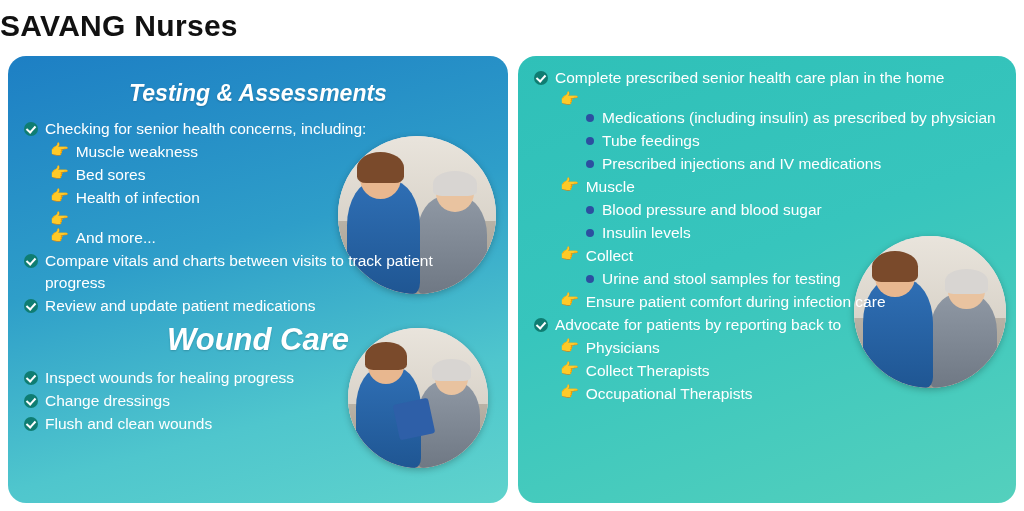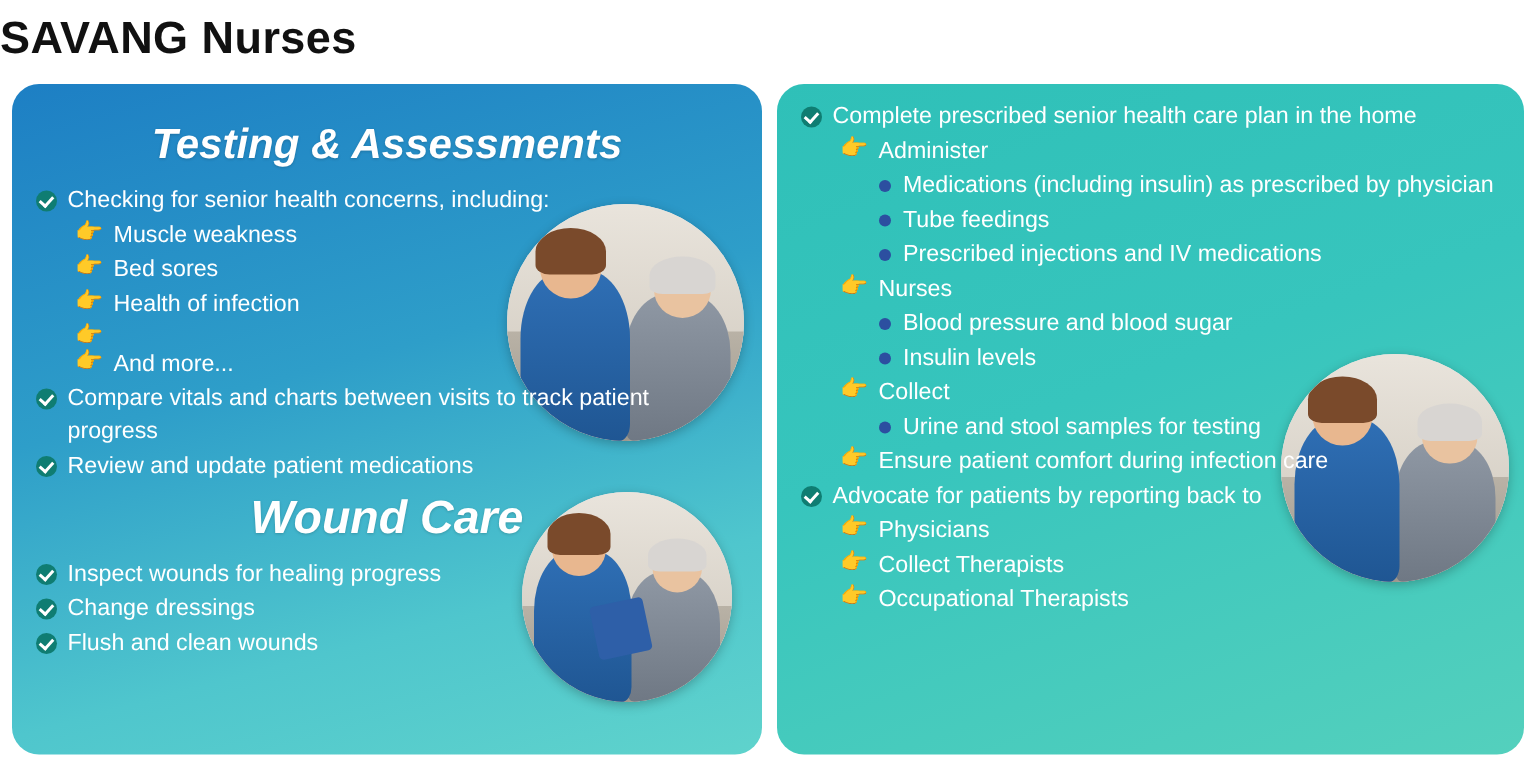--- a/index.html
+++ b/index.html
@@ -45,21 +45,21 @@
     background: linear-gradient(160deg, #2fc0b8 0%, #37c5bd 45%, #54d0bd 100%);
   }
   .section-title {
     color: #ffffff;
     font-style: italic;
     font-weight: bold;
     text-align: center;
     text-shadow: 0 1px 2px rgba(0,0,0,0.18);
     margin: 0;
   }
-  .title-left-1 { font-size: 28px; padding: 14px 0 10px 0; }
+  .title-left-1 { font-size: 23px; padding: 14px 0 10px 0; }
   .title-left-2 { font-size: 31px; padding: 4px 0 8px 0; }
   .title-right  { font-size: 23px; padding: 16px 0 10px 0; }
 
   ul.list { list-style: none; margin: 0; padding: 0; }
   ul.list li {
     display: flex;
     align-items: flex-start;
     color: #ffffff;
     font-size: 15.5px;
     line-height: 1.42;
@@ -240,37 +240,36 @@
 
 
       <div class="list-wrap">
         <ul class="list" id="list-right">
             <li>
               <span class="bullet ico-check"></span>
               <span class="txt">Complete prescribed senior health care plan in the home</span>
             </li>
             <li class="indent-1">
               <span class="bullet ico-hand">👉</span>
-              <span class="txt">Administer</span>
             </li>
             <li class="indent-2">
               <span class="bullet ico-dot"></span>
               <span class="txt">Medications (including insulin) as prescribed by physician</span>
             </li>
             <li class="indent-2">
               <span class="bullet ico-dot"></span>
               <span class="txt">Tube feedings</span>
             </li>
             <li class="indent-2">
               <span class="bullet ico-dot"></span>
               <span class="txt">Prescribed injections and IV medications</span>
             </li>
             <li class="indent-1">
               <span class="bullet ico-hand">👉</span>
-              <span class="txt">Nurses</span>
+              <span class="txt">Muscle</span>
             </li>
             <li class="indent-2">
               <span class="bullet ico-dot"></span>
               <span class="txt">Blood pressure and blood sugar</span>
             </li>
             <li class="indent-2">
               <span class="bullet ico-dot"></span>
               <span class="txt">Insulin levels</span>
             </li>
             <li class="indent-1">

